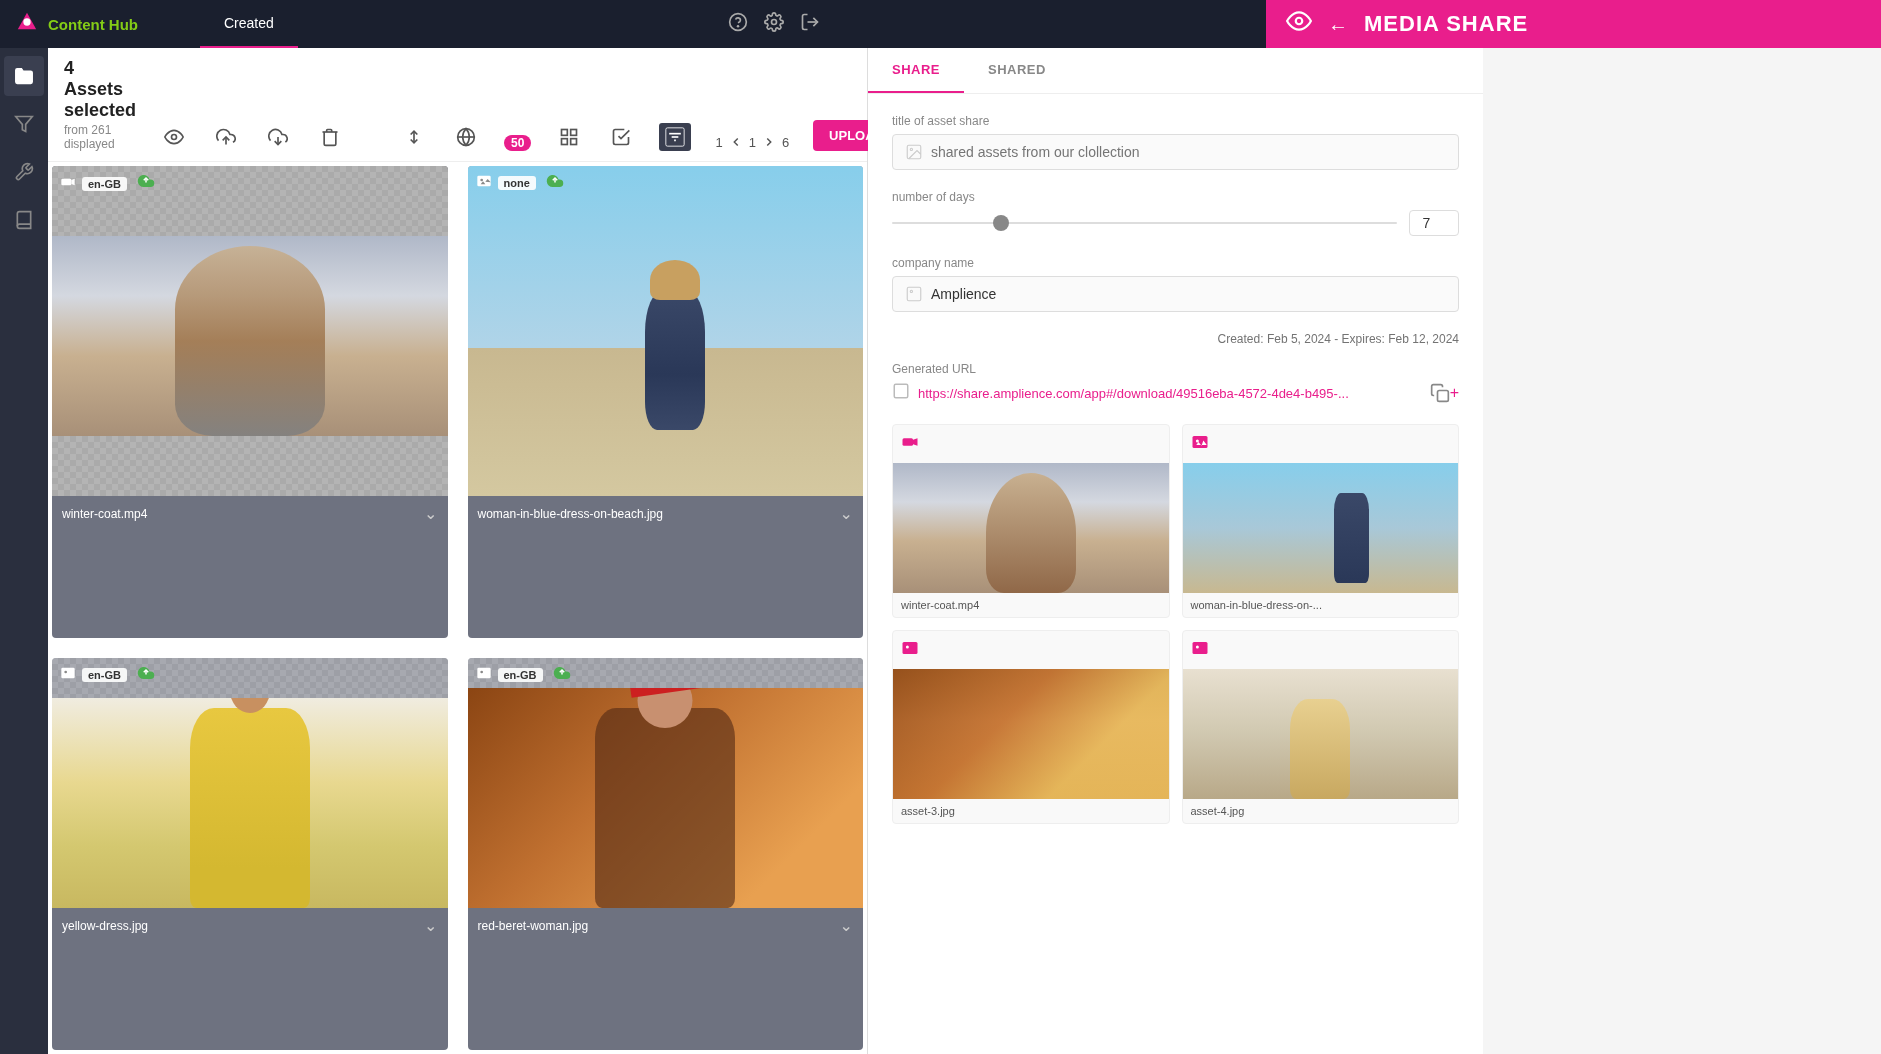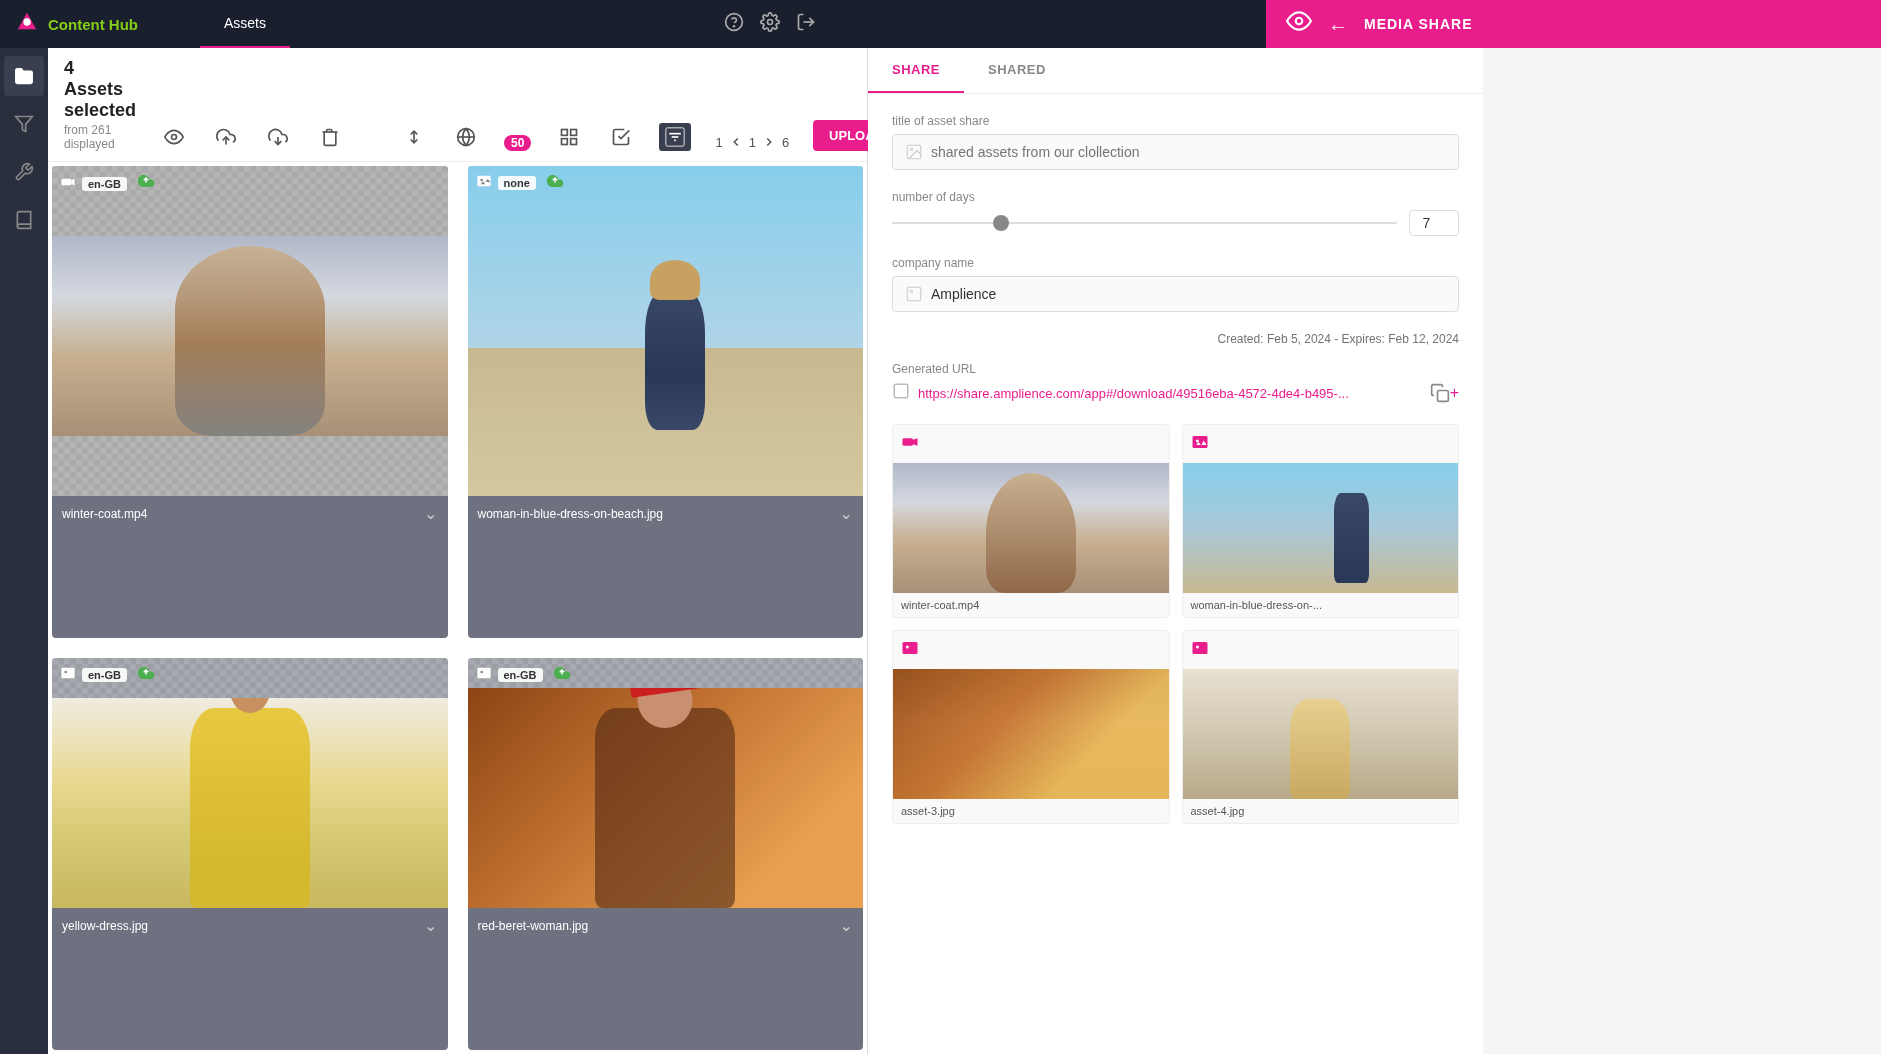--- a/index.html
+++ b/index.html
@@ -205,21 +205,21 @@
       display: flex;
       align-items: center;
       background: #e91e8c;
       color: #fff;
       padding: 0 20px;
       height: 48px;
       gap: 16px;
       flex-shrink: 0;
     }
     .media-share-title {
-      font-size: 14px;
+      font-size: 22px;
       font-weight: 600;
       letter-spacing: 1px;
     }
     .media-share-back {
       background: none;
       border: none;
       color: #fff;
       cursor: pointer;
       font-size: 20px;
       display: flex;
@@ -383,21 +383,21 @@
     <span style="color:#e91e8c; font-size:20px;">
       
       <svg width="22" height="22" viewBox="0 0 24 24" fill="none">
         <path d="M12 2 L22 20 L2 20 Z" fill="#e91e8c"></path>
         <circle cx="12" cy="12" r="4" fill="white"></circle>
       </svg>
     </span>
     <span>Content Hub</span>
   </div>
   <div class="top-nav-tabs">
-    <div class="top-nav-tab active">Assets</div>
+    <div class="top-nav-tab active">Created</div>
   </div>
   <div class="top-nav-right">
     <span style="cursor:pointer;">
       <svg width="20" height="20" viewBox="0 0 24 24" fill="none" stroke="#aaa" stroke-width="2">
         <circle cx="12" cy="12" r="10"></circle>
         <path d="M9.09 9a3 3 0 0 1 5.83 1c0 2-3 3-3 3"></path>
         <line x1="12" y1="17" x2="12.01" y2="17" stroke-width="3" stroke-linecap="round"></line>
       </svg>
     </span>
     <span style="cursor:pointer;">

